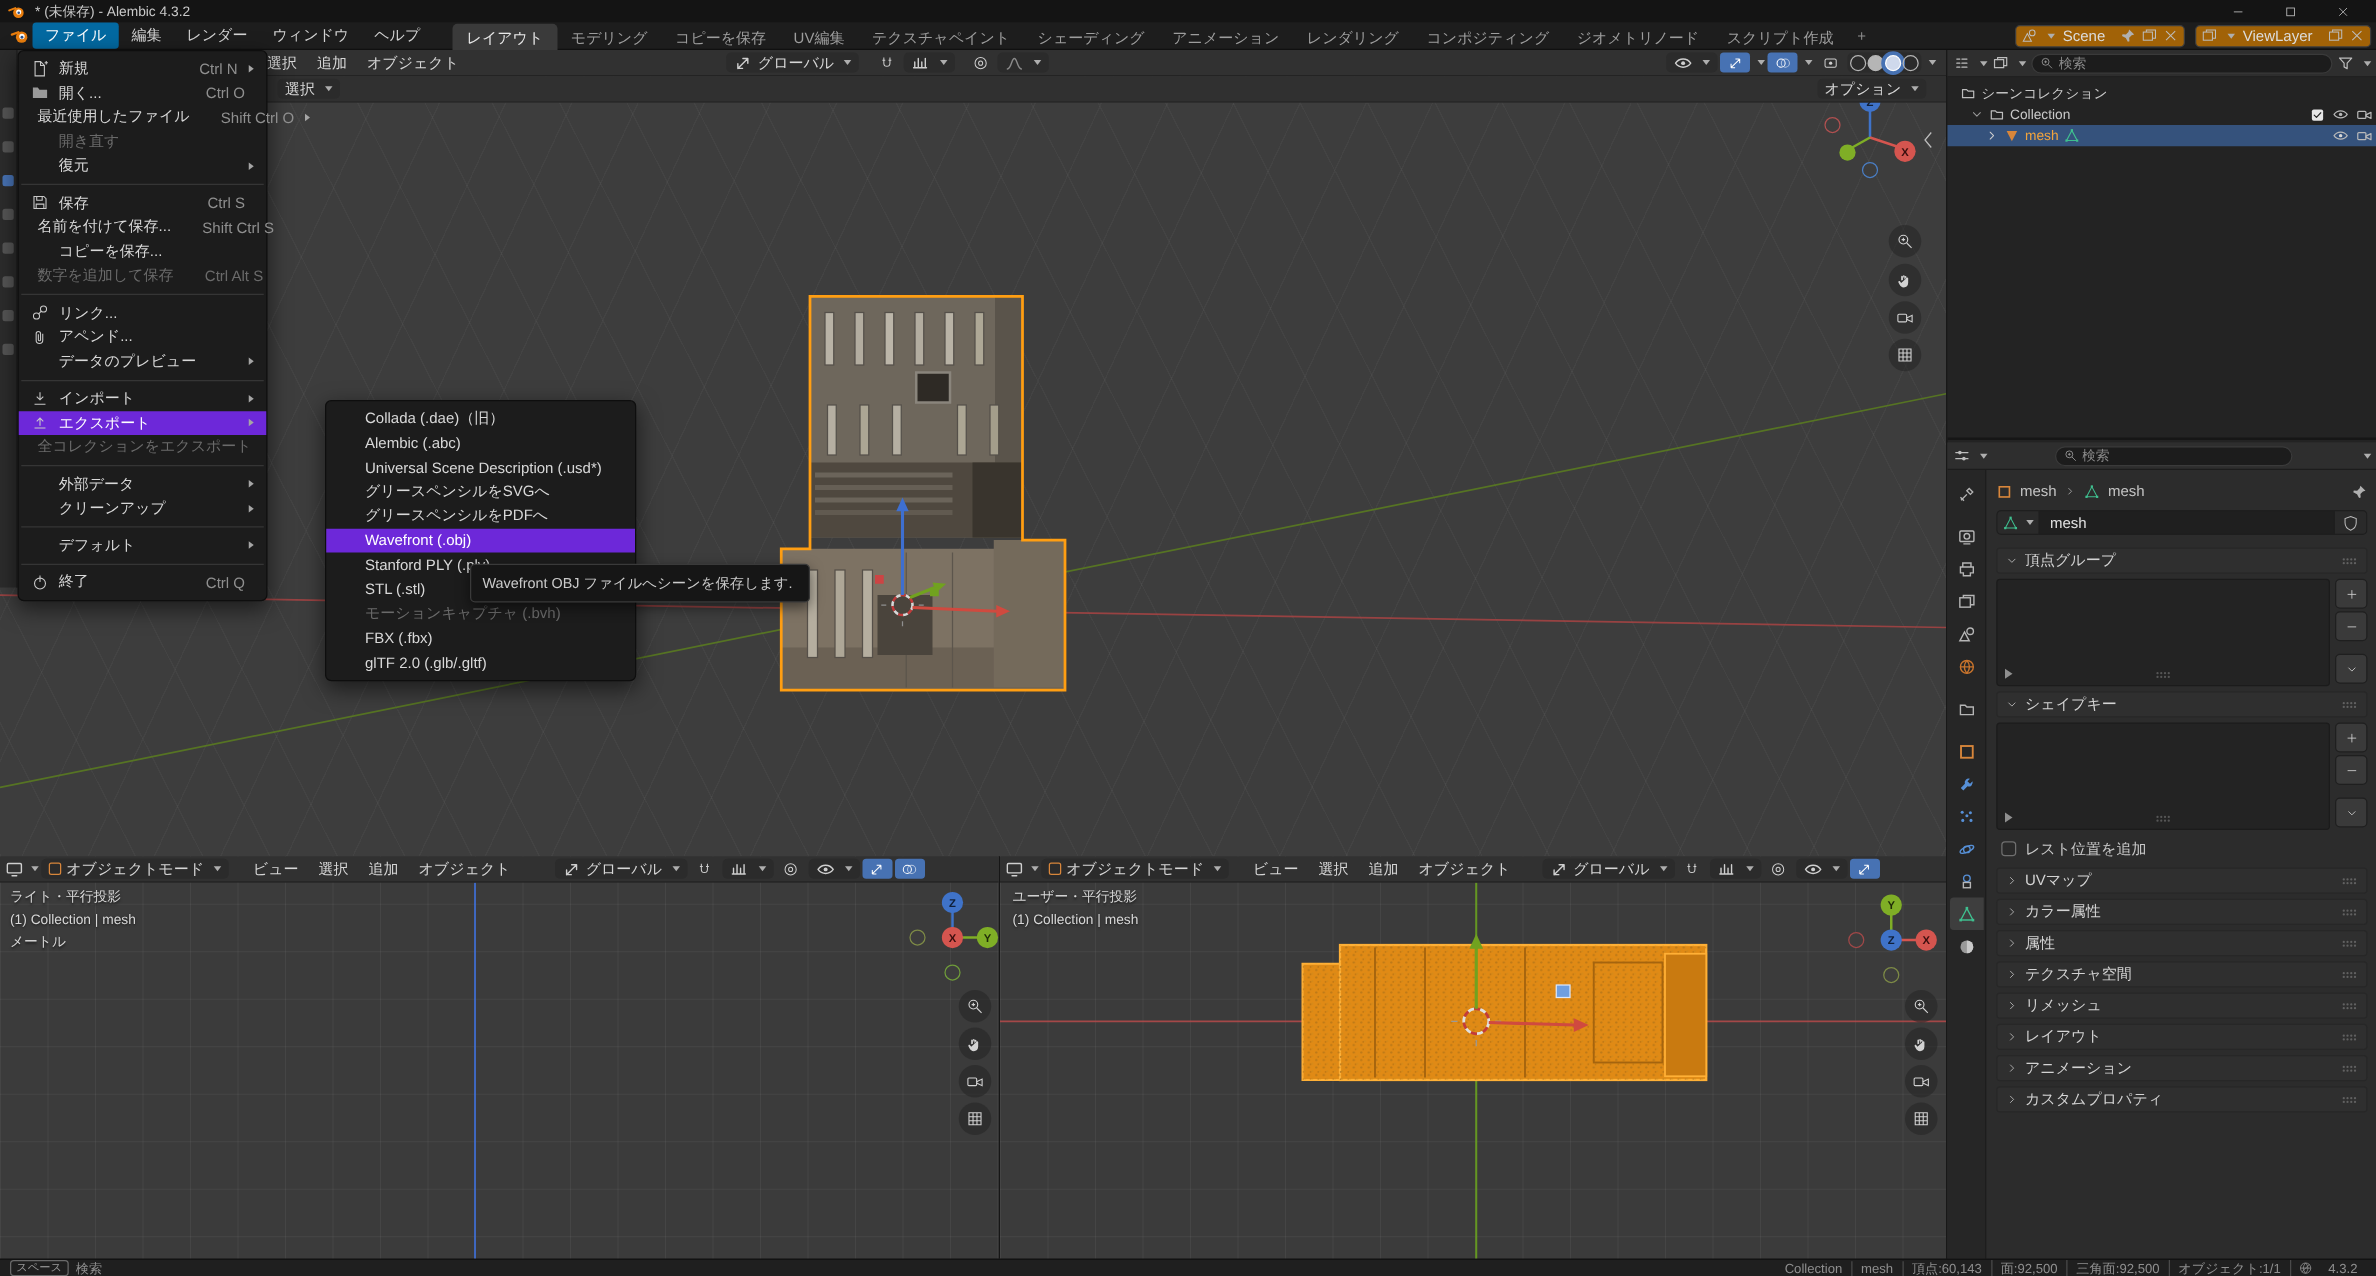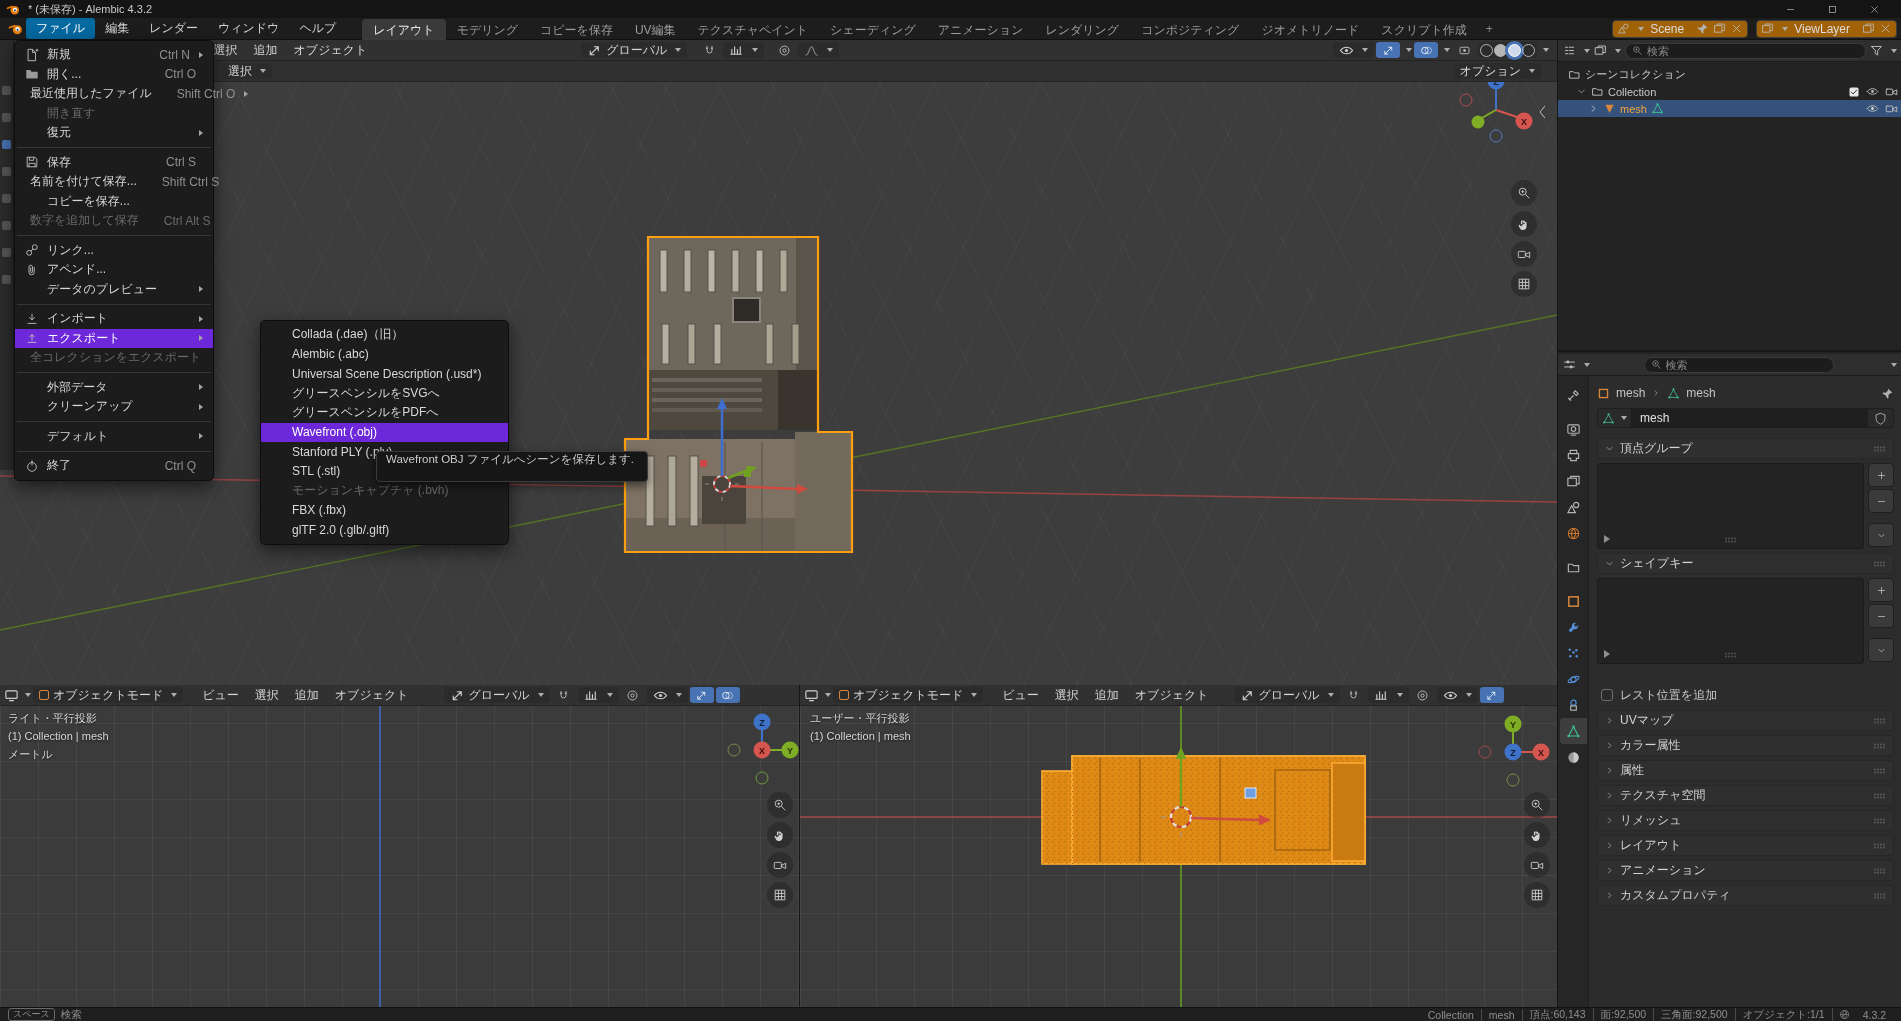--- a/index.html
+++ b/index.html
@@ -87,39 +87,39 @@
   .psec{display:flex;align-items:center;height:21px;color:#d3d3d3;gap:5px;background:#2f2f2f;border-radius:3px;margin-top:4px;padding:0 6px;border:1px solid #272727}
   .psec svg.chev{width:11px;height:11px;stroke:#bdbdbd;fill:none;flex:none}
   .grip{margin-left:auto;opacity:.55}
   .listwrap{display:flex;gap:4px;margin:4px 0 2px 0}
   .listbox{flex:1;height:86px;background:#232323;border:1px solid #1b1b1b;border-radius:3px;position:relative}
   .listbox .corner{position:absolute;left:6px;bottom:5px;width:0;height:0;border-top:4px solid transparent;border-bottom:4px solid transparent;border-left:6px solid #8f8f8f}
   .listbox .grip2{position:absolute;left:50%;bottom:4px;transform:translateX(-50%);opacity:.5}
   .btncol{width:26px;display:flex;flex-direction:column;gap:2px}
   .sqbtn{width:26px;height:24px;background:#3a3a3a;border:1px solid #1f1f1f;border-radius:4px;display:flex;align-items:center;justify-content:center}
   .sqbtn svg{width:11px;height:11px;stroke:#cfcfcf;fill:none}
-  .chkrow{display:flex;align-items:center;gap:7px;height:22px;color:#c9c9c9;padding:0 4px;margin-top:20px}
+  .chkrow{display:flex;align-items:center;gap:7px;height:22px;color:#c9c9c9;padding:0 4px;margin-top:4px}
   .chkbox{width:12px;height:12px;background:#2a2a2a;border:1px solid #6f6f6f;border-radius:3px}
 
   
   .menu{position:absolute;background:#1c1c1c;border:1px solid #0e0e0e;border-radius:5px;box-shadow:0 6px 18px rgba(0,0,0,.55);padding:4px 0;z-index:50}
   .mi{display:flex;align-items:center;height:19.5px;padding:0 10px 0 8px;color:#d8d8d8;gap:7px}
   .mi .ic{width:17px;display:flex;justify-content:center}
   .mi .ic svg{width:14px;height:14px;stroke:#c8c8c8;fill:none}
   .mi .lb{flex:1;white-space:nowrap}
   .mi .sc{color:#8f8f8f;margin-left:18px;white-space:nowrap}
   .mi .ar{width:0;height:0;border-top:3.5px solid transparent;border-bottom:3.5px solid transparent;border-left:4.5px solid #a5a5a5;margin-left:2px}
   .mi.noar{padding-right:17px}
   .mi.hl{background:#6d28d9;color:#fff}
   .mi.dis .lb,.mi.dis .sc{color:#6a6a6a}
   .msep{height:1px;background:#353535;margin:4.5px 2px}
   #file-menu{left:14px;top:40px;width:200px}
   #export-menu{left:260px;top:320px;width:249px;z-index:55}
   #export-menu .mi{padding-left:31px}
-  .tooltip{position:absolute;left:376px;top:451px;width:272px;height:31px;background:#161616;border:1px solid #3a3a3a;border-radius:4px;z-index:60;display:flex;align-items:flex-start;padding:0 9px;color:#cbcbcb;font-size:11.5px;box-shadow:0 4px 10px rgba(0,0,0,.5)}
+  .tooltip{position:absolute;left:376px;top:451px;width:272px;height:31px;background:#161616;border:1px solid #3a3a3a;border-radius:4px;z-index:60;display:flex;align-items:center;padding:0 9px;color:#cbcbcb;font-size:11.5px;box-shadow:0 4px 10px rgba(0,0,0,.5)}
 
   
   .statusbar{left:0;top:1007px;width:1901px;height:14px;background:#1f1f1f;border-top:1px solid #121212;display:flex;align-items:center;padding:0 8px;color:#8f8f8f;font-size:10.5px}
   .keycap{border:1px solid #6a6a6a;border-radius:3px;padding:0 4px;font-size:9px;color:#9a9a9a;margin-right:6px;line-height:11px}
   .stright{margin-left:auto;display:flex;align-items:center;gap:0}
   .stseg{padding:0 7px;border-right:1px solid #4a4a4a;white-space:nowrap}
   .stseg:last-child{border-right:none}
   .stright svg{width:11px;height:11px;stroke:#8f8f8f;fill:none;margin:0 6px}
 
   

